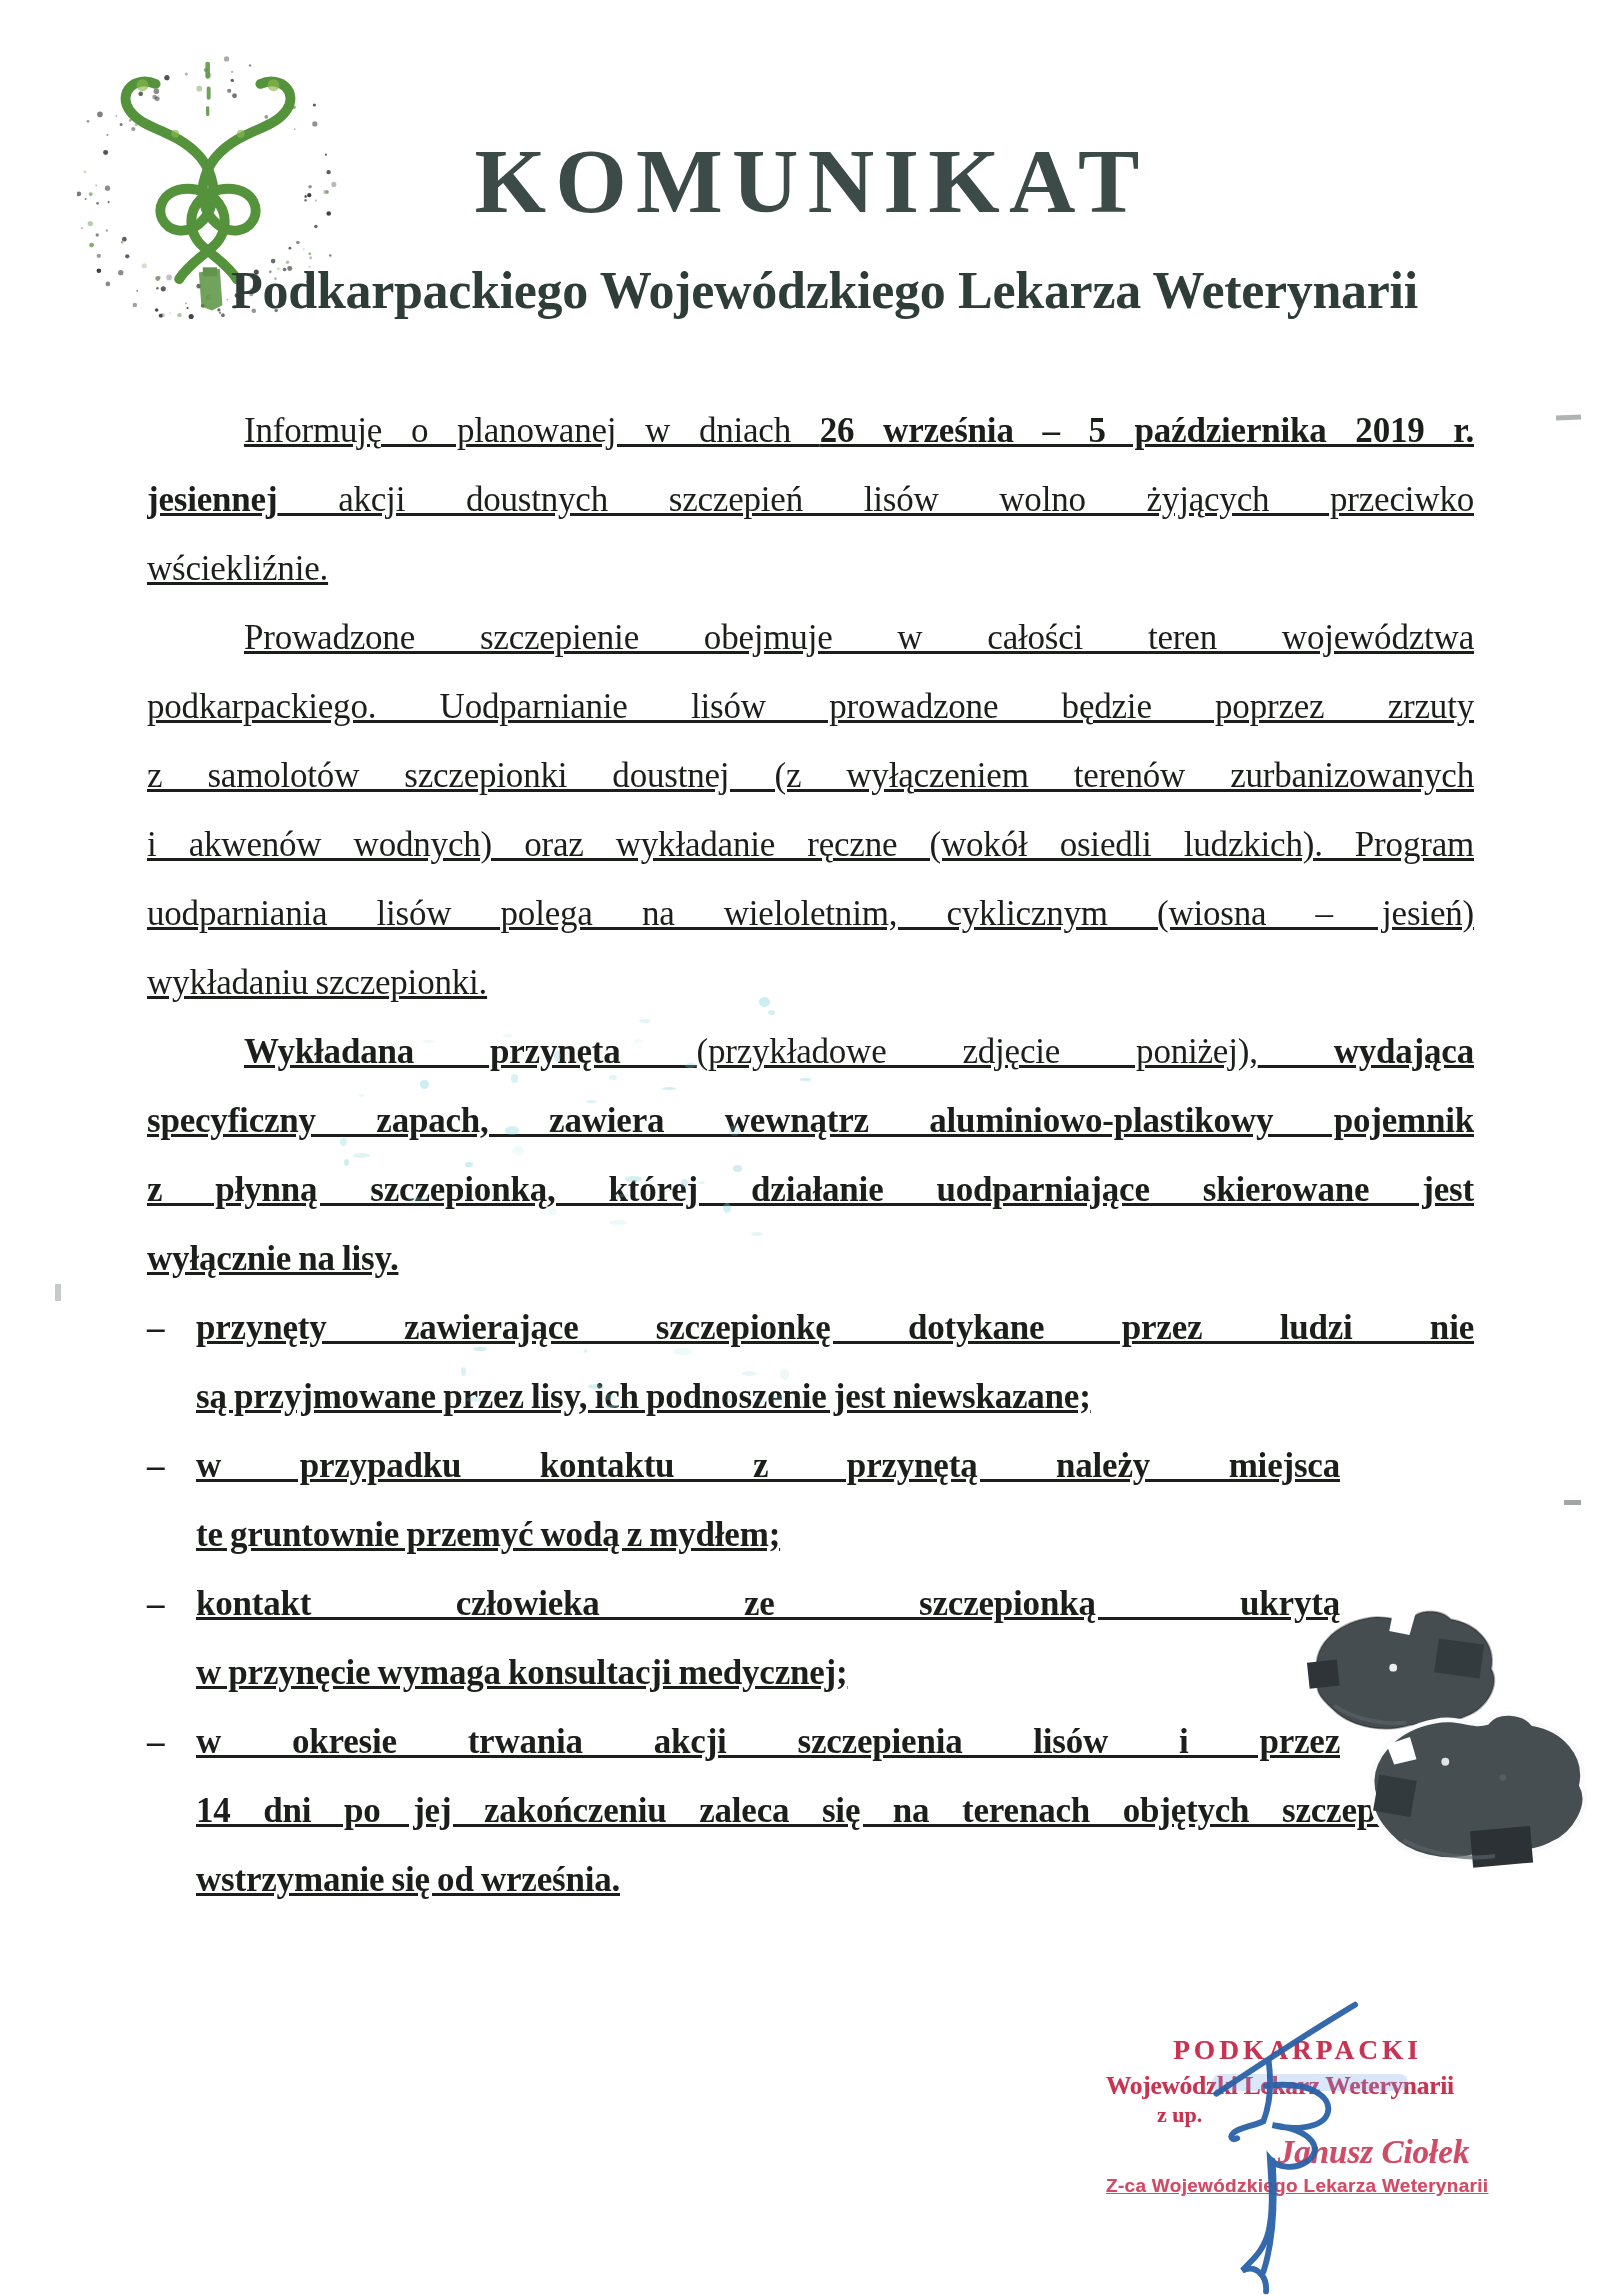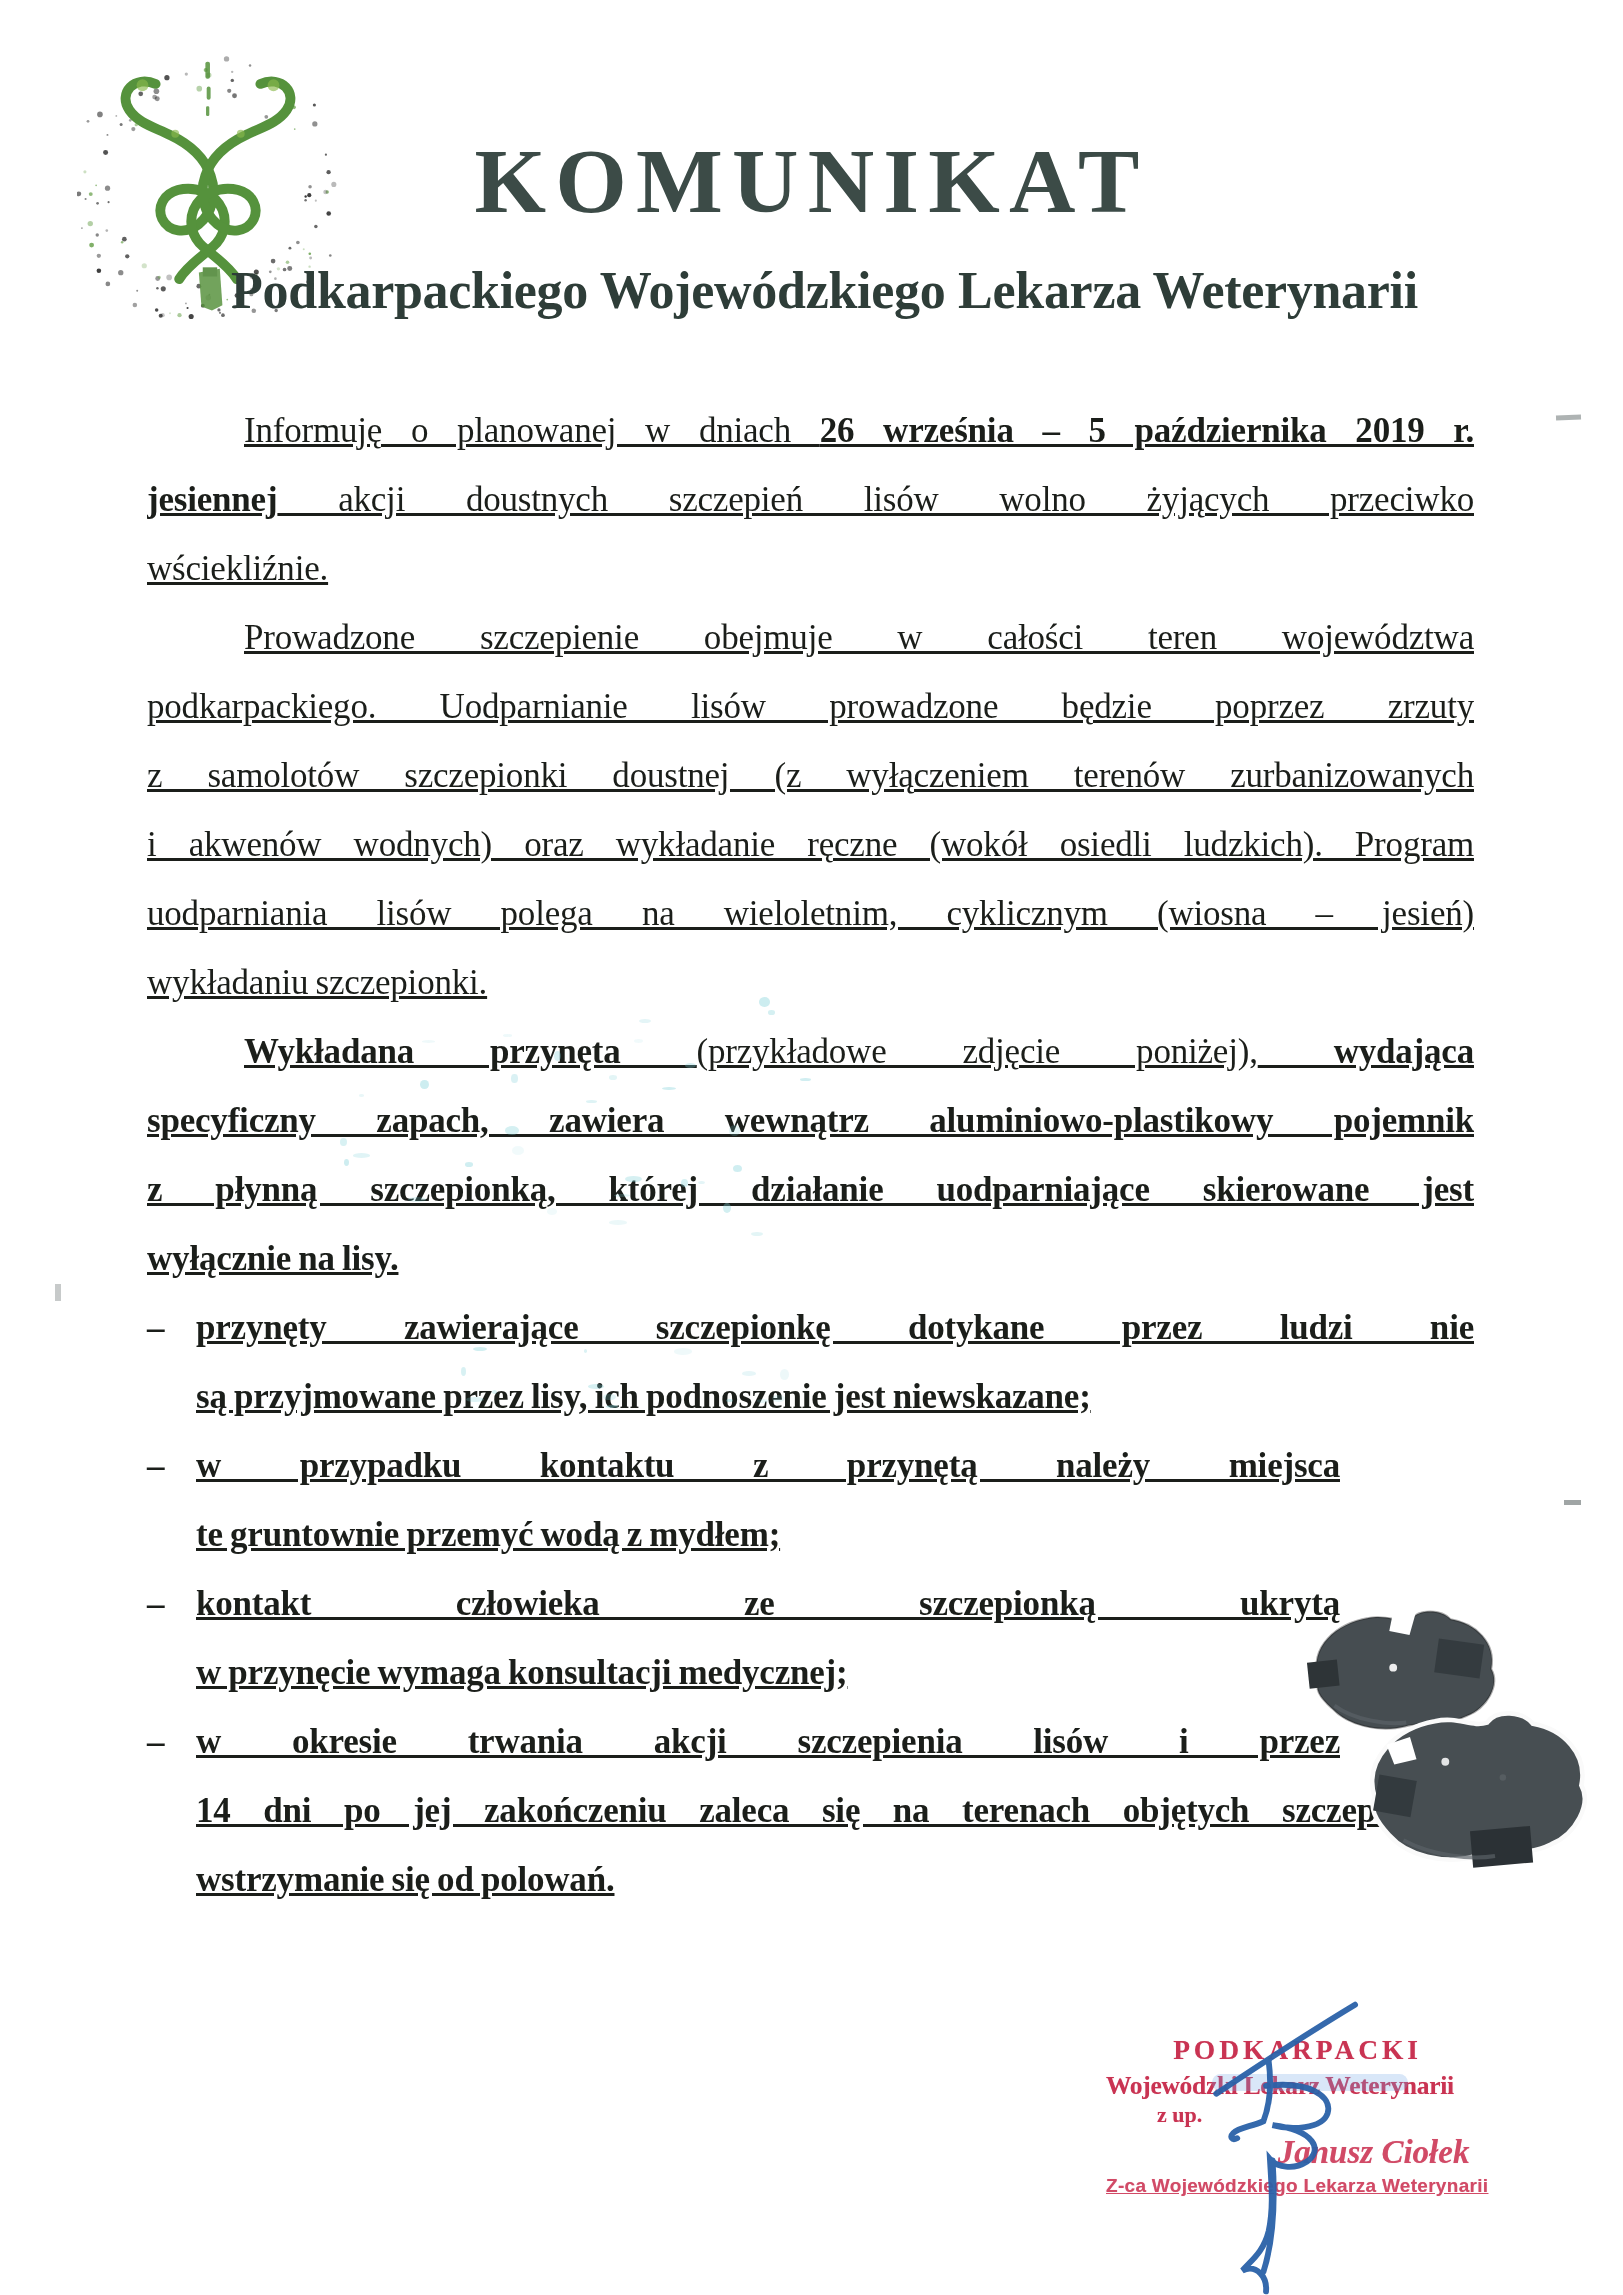--- a/index.html
+++ b/index.html
@@ -251,21 +251,21 @@
       </div>
       <div class="block bullet">
         <span class="bullet-dash">–</span>
         <div class="line short"><span class="b">kontakt człowieka ze szczepionką ukrytą</span></div>
         <div class="line last"><span class="b">w przynęcie wymaga konsultacji medycznej;</span></div>
       </div>
       <div class="block bullet">
         <span class="bullet-dash">–</span>
         <div class="line short"><span class="b">w okresie trwania akcji szczepienia lisów i przez</span></div>
         <div class="line"><span class="b">14 dni po jej zakończeniu zaleca się na terenach objętych szczepieniem</span></div>
-        <div class="line last"><span class="b">wstrzymanie się od polowań.</span></div>
+        <div class="line last"><span class="b">wstrzymanie się od września.</span></div>
       </div>
     </div>
 
   <svg class="bait1" viewBox="0 0 330 228">
     <path d="M36,120 C20,70 64,34 112,26 C142,20 158,34 178,28 C188,12 224,12 238,28 C276,34 308,64 300,104 C314,128 294,164 262,176 C228,192 196,184 168,192 C128,202 80,190 56,164 C36,146 30,134 36,120 Z" fill="var(--bait-dark)" stroke="rgba(20,20,20,.35)" stroke-width="3"></path>
     <polygon points="150,16 184,20 175,52 144,46" fill="#ffffff"></polygon>
     <rect x="20" y="92" width="46" height="40" fill="#2e3437" transform="rotate(-6 43 112)"></rect>
     <rect x="216" y="62" width="70" height="52" fill="#343b3f" transform="rotate(8 251 88)"></rect>
     <circle cx="150" cy="102" r="6" fill="#ffffff" opacity="0.9"></circle>
     <path d="M60,160 C90,182 140,190 170,186" fill="none" stroke="#5a6166" stroke-width="6" opacity="0.7"></path>

